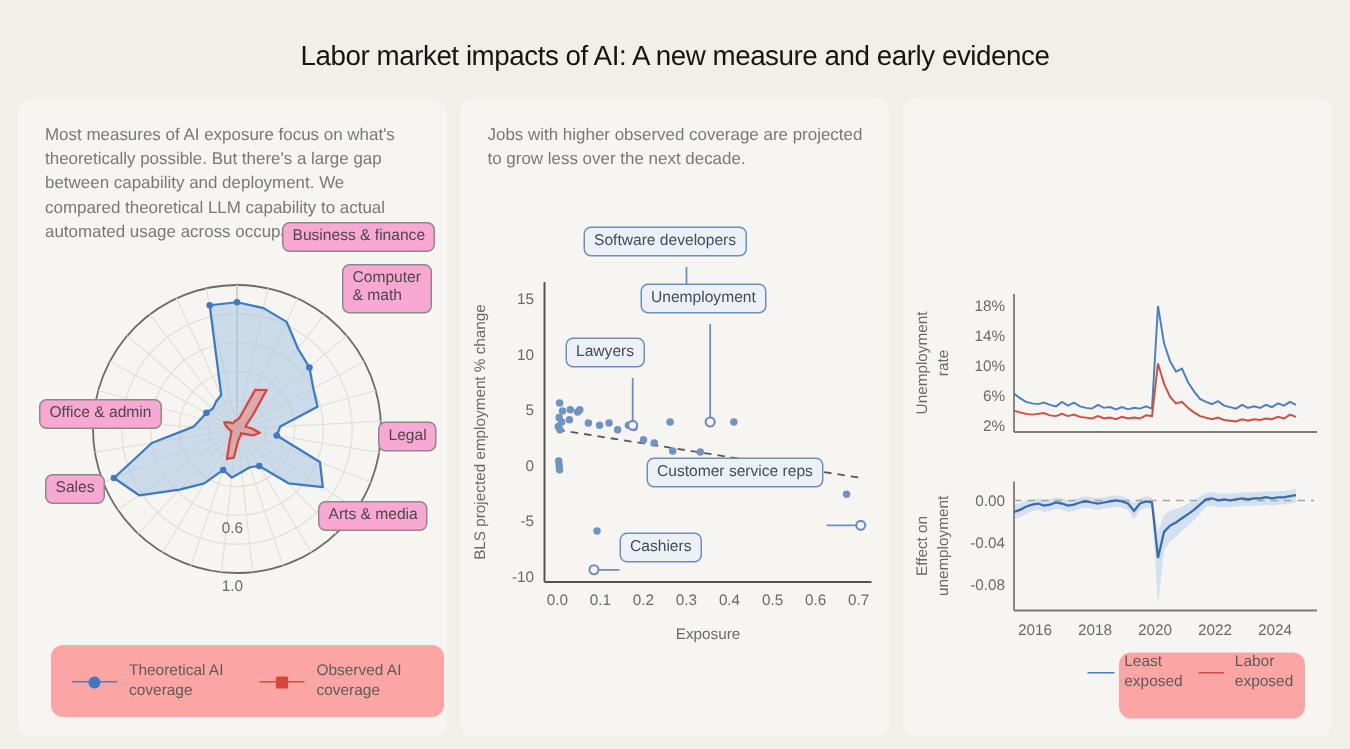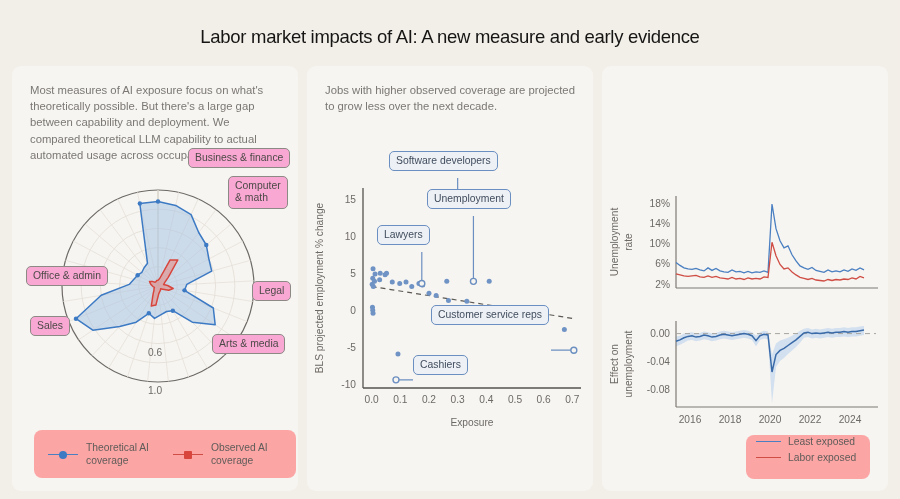--- a/index.html
+++ b/index.html
@@ -51,22 +51,22 @@
   .legend-line.red { border-top-color: #cf4d44; }
   .legend-mark {
     position: absolute; left: 11px; top: -4px;
     width: 8px; height: 8px; background: #3d7ac4; border-radius: 50%;
   }
   .legend-mark.sq { border-radius: 1px; background: #d8453c; }
   .legend-label {
     font-size: 10.3px; color: #5e5c58; line-height: 13px; margin-left: 8px;
   }
   #legend-left { left: 22px; bottom: 13px; width: 262px; height: 48px; padding: 0 14px; gap: 24px; }
-  #legend-right { right: 18px; bottom: 12px; width: 124px; height: 44px; flex-direction: column;
-                  align-items: flex-start; justify-content: flex-start; padding-left: 10px; gap: 3px; }
+  #legend-right { right: 18px; bottom: 12px; width: 124px; height: 44px; flex-direction: row;
+                  align-items: flex-start; justify-content: flex-end; padding-left: 10px; gap: 3px; }
   #legend-right .legend-line { width: 25px; }
   #legend-right .legend-label { margin-left: 7px; }
   
   .pill {
     position: absolute;
     background: #f9a8d4;
     border: 1.1px solid #8d8a85;
     border-radius: 5px;
     font-size: 10.4px;
     color: #4c4a47;

